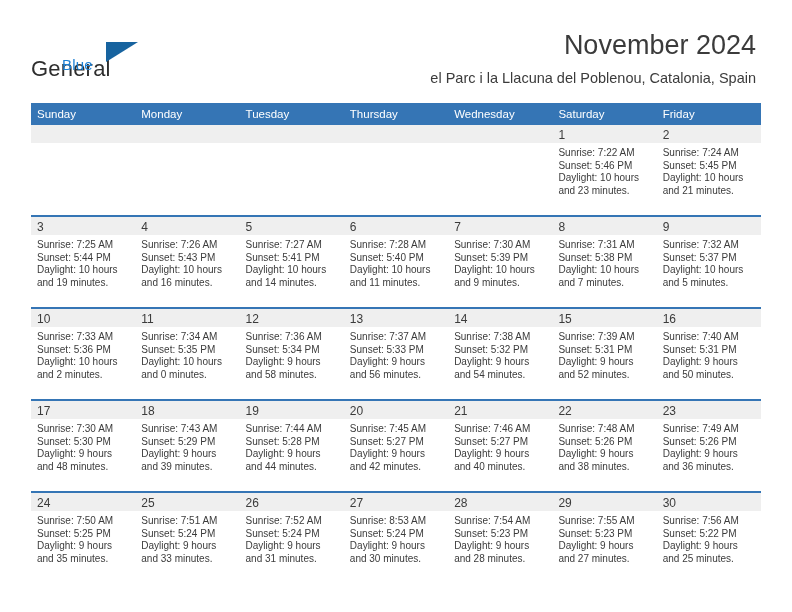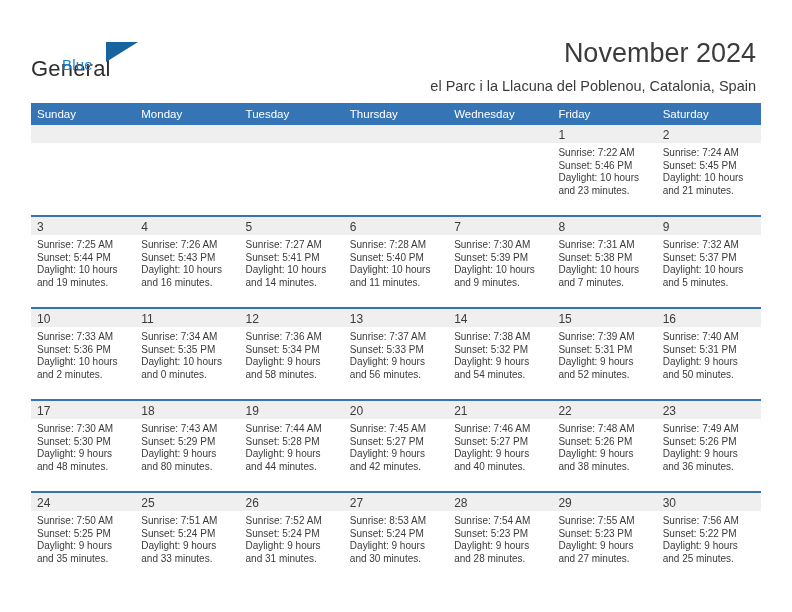--- a/index.html
+++ b/index.html
@@ -71,21 +71,20 @@
     right: 36px;
     top: 28px;
     text-align: right;
   }
   .cal-title {
     font-size: 27px;
     color: #3b3b3b;
     font-weight: normal;
     line-height: 34px;
     white-space: nowrap;
-    margin-top: 8px;
   }
   .cal-subtitle {
     margin-top: 7px;
     font-size: 14.5px;
     color: #3b3b3b;
     line-height: 18px;
     white-space: nowrap;
   }
 
   
@@ -173,22 +172,22 @@
   </div>
 
   <div class="calendar">
 
     <div class="weekday-row">
       <div class="weekday">Sunday</div>
       <div class="weekday">Monday</div>
       <div class="weekday">Tuesday</div>
       <div class="weekday">Thursday</div>
       <div class="weekday">Wednesday</div>
+      <div class="weekday">Saturday</div>
       <div class="weekday">Friday</div>
-      <div class="weekday">Saturday</div>
     </div>
 
     <div id="weeks-container">
         <div class="week-row first">
           <div class="day-cell empty">
             <div class="day-number-band"><span class="day-number"></span></div>
           </div>
           <div class="day-cell empty">
             <div class="day-number-band"><span class="day-number"></span></div>
           </div>
@@ -359,21 +358,21 @@
               <div>Daylight: 9 hours</div>
               <div>and 48 minutes.</div>
             </div>
           </div>
           <div class="day-cell">
             <div class="day-number-band"><span class="day-number">18</span></div>
             <div class="day-info">
               <div>Sunrise: 7:43 AM</div>
               <div>Sunset: 5:29 PM</div>
               <div>Daylight: 9 hours</div>
-              <div>and 80 minutes.</div>
+              <div>and 39 minutes.</div>
             </div>
           </div>
           <div class="day-cell">
             <div class="day-number-band"><span class="day-number">19</span></div>
             <div class="day-info">
               <div>Sunrise: 7:44 AM</div>
               <div>Sunset: 5:28 PM</div>
               <div>Daylight: 9 hours</div>
               <div>and 44 minutes.</div>
             </div>

